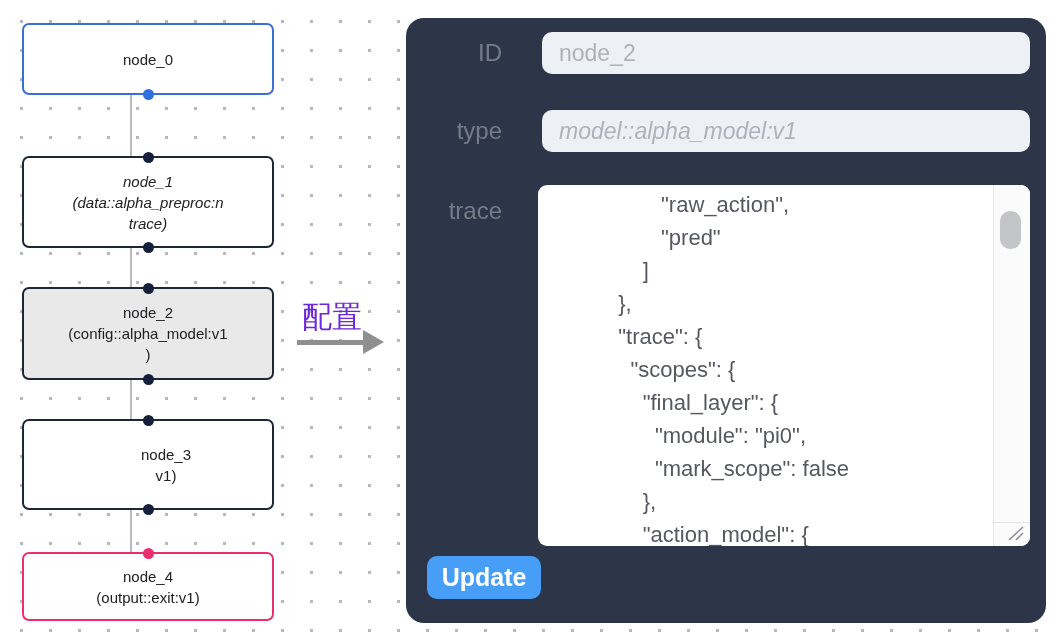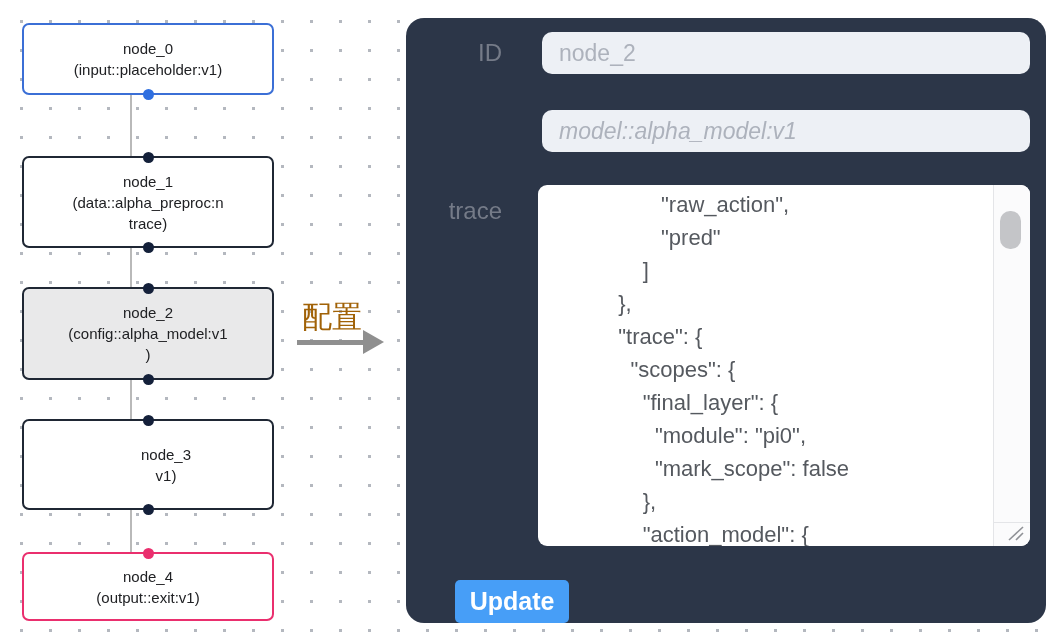--- a/index.html
+++ b/index.html
@@ -25,21 +25,21 @@
   .edge{position:absolute;left:130px;width:2px;background:#b9b9b9;}
   .handle{position:absolute;left:50%;width:11px;height:11px;margin-left:-5.5px;border-radius:50%;}
   .handle.top{top:-6.5px;}
   .handle.bottom{bottom:-6.5px;}
   .handle.dark{background:#14203a;}
   .handle.blue{background:#2f6fe0;}
   .handle.pink{background:#ea2f6e;}
   
   .transfer-label{
     position:absolute;left:294px;top:297px;width:76px;text-align:center;
-    font-size:30px;color:#a16207;font-weight:500;
+    font-size:30px;color:#6d28d9;font-weight:500;
   }
   .transfer-arrow{position:absolute;left:297px;top:328px;width:90px;height:28px;}
   .arrow-line{position:absolute;left:0;top:12px;width:70px;height:5px;background:#8f8f8f;}
   .arrow-head{
     position:absolute;left:66px;top:2px;width:0;height:0;
     border-left:21px solid #8f8f8f;border-top:12px solid transparent;border-bottom:12px solid transparent;
   }
   
   .panel{
     position:absolute;left:406px;top:18px;width:640px;height:605px;
@@ -72,36 +72,35 @@
     position:absolute;right:0;top:0;bottom:0;width:36px;
     background:#fbfbfc;border-left:1px solid #e4e5e8;
   }
   .scroll-thumb{
     position:absolute;left:6px;top:26px;width:21px;height:38px;
     border-radius:10px;background:#c4c5c8;
   }
   .gutter-sep{position:absolute;left:0;right:0;bottom:23px;height:1px;background:#e4e5e8;}
   .resize-grip{position:absolute;right:3px;bottom:4px;}
   .update-btn{
-    position:absolute;left:21px;top:562px;width:114px;height:43px;
-    background:#479ef7;border:none;border-radius:5px;
-    color:#ffffff;font-family:inherit;font-size:25px;font-weight:600;cursor:pointer;margin-left:28px;
+    position:absolute;left:21px;top:538px;width:114px;height:43px;
+    background:#479ef7;border:none;border-radius:10px;
+    color:#ffffff;font-family:inherit;font-size:25px;font-weight:600;cursor:pointer;
   }
 </style>
 </head>
 <body>
 
 <div id="flow-layer">
     <div class="node input" style="top: 23px; height: 72px;">
       <div class="node-line">node_0</div>
-      <div class="node-line">(input::placeholder:v1)</div>
       <span class="handle bottom blue"></span>
     </div>
     <div class="edge" style="top: 95px; height: 61px;"></div>
-    <div class="node default" style="top: 156px; height: 92px;">
+    <div class="node default" style="top: 156px; height: 92px; font-style: italic;">
       <div class="node-line">node_1</div>
       <div class="node-line">(data::alpha_preproc:n</div>
       <div class="node-line">trace)</div>
       <span class="handle top dark"></span>
       <span class="handle bottom dark"></span>
     </div>
     <div class="edge" style="top: 248px; height: 39px;"></div>
     <div class="node selected" style="top: 287px; height: 93px;">
       <div class="node-line">node_2</div>
       <div class="node-line">(config::alpha_model:v1</div>
@@ -127,20 +126,21 @@
 <div class="transfer-label">配置</div>
 <div class="transfer-arrow">
   <span class="arrow-line"></span>
   <span class="arrow-head"></span>
 </div>
 
 <aside class="panel">
   <div class="field-label lbl-id">ID</div>
   <input class="field-input inp-id" value="node_2" style="">
 
+  <div class="field-label lbl-type">type</div>
   <input class="field-input inp-type" value="model::alpha_model:v1" style="">
 
   <div class="field-label lbl-config">trace</div>
   <div class="editor">
     <pre>                  "raw_action",
                   "pred"
                ]
            },
            "trace": {
              "scopes": {

